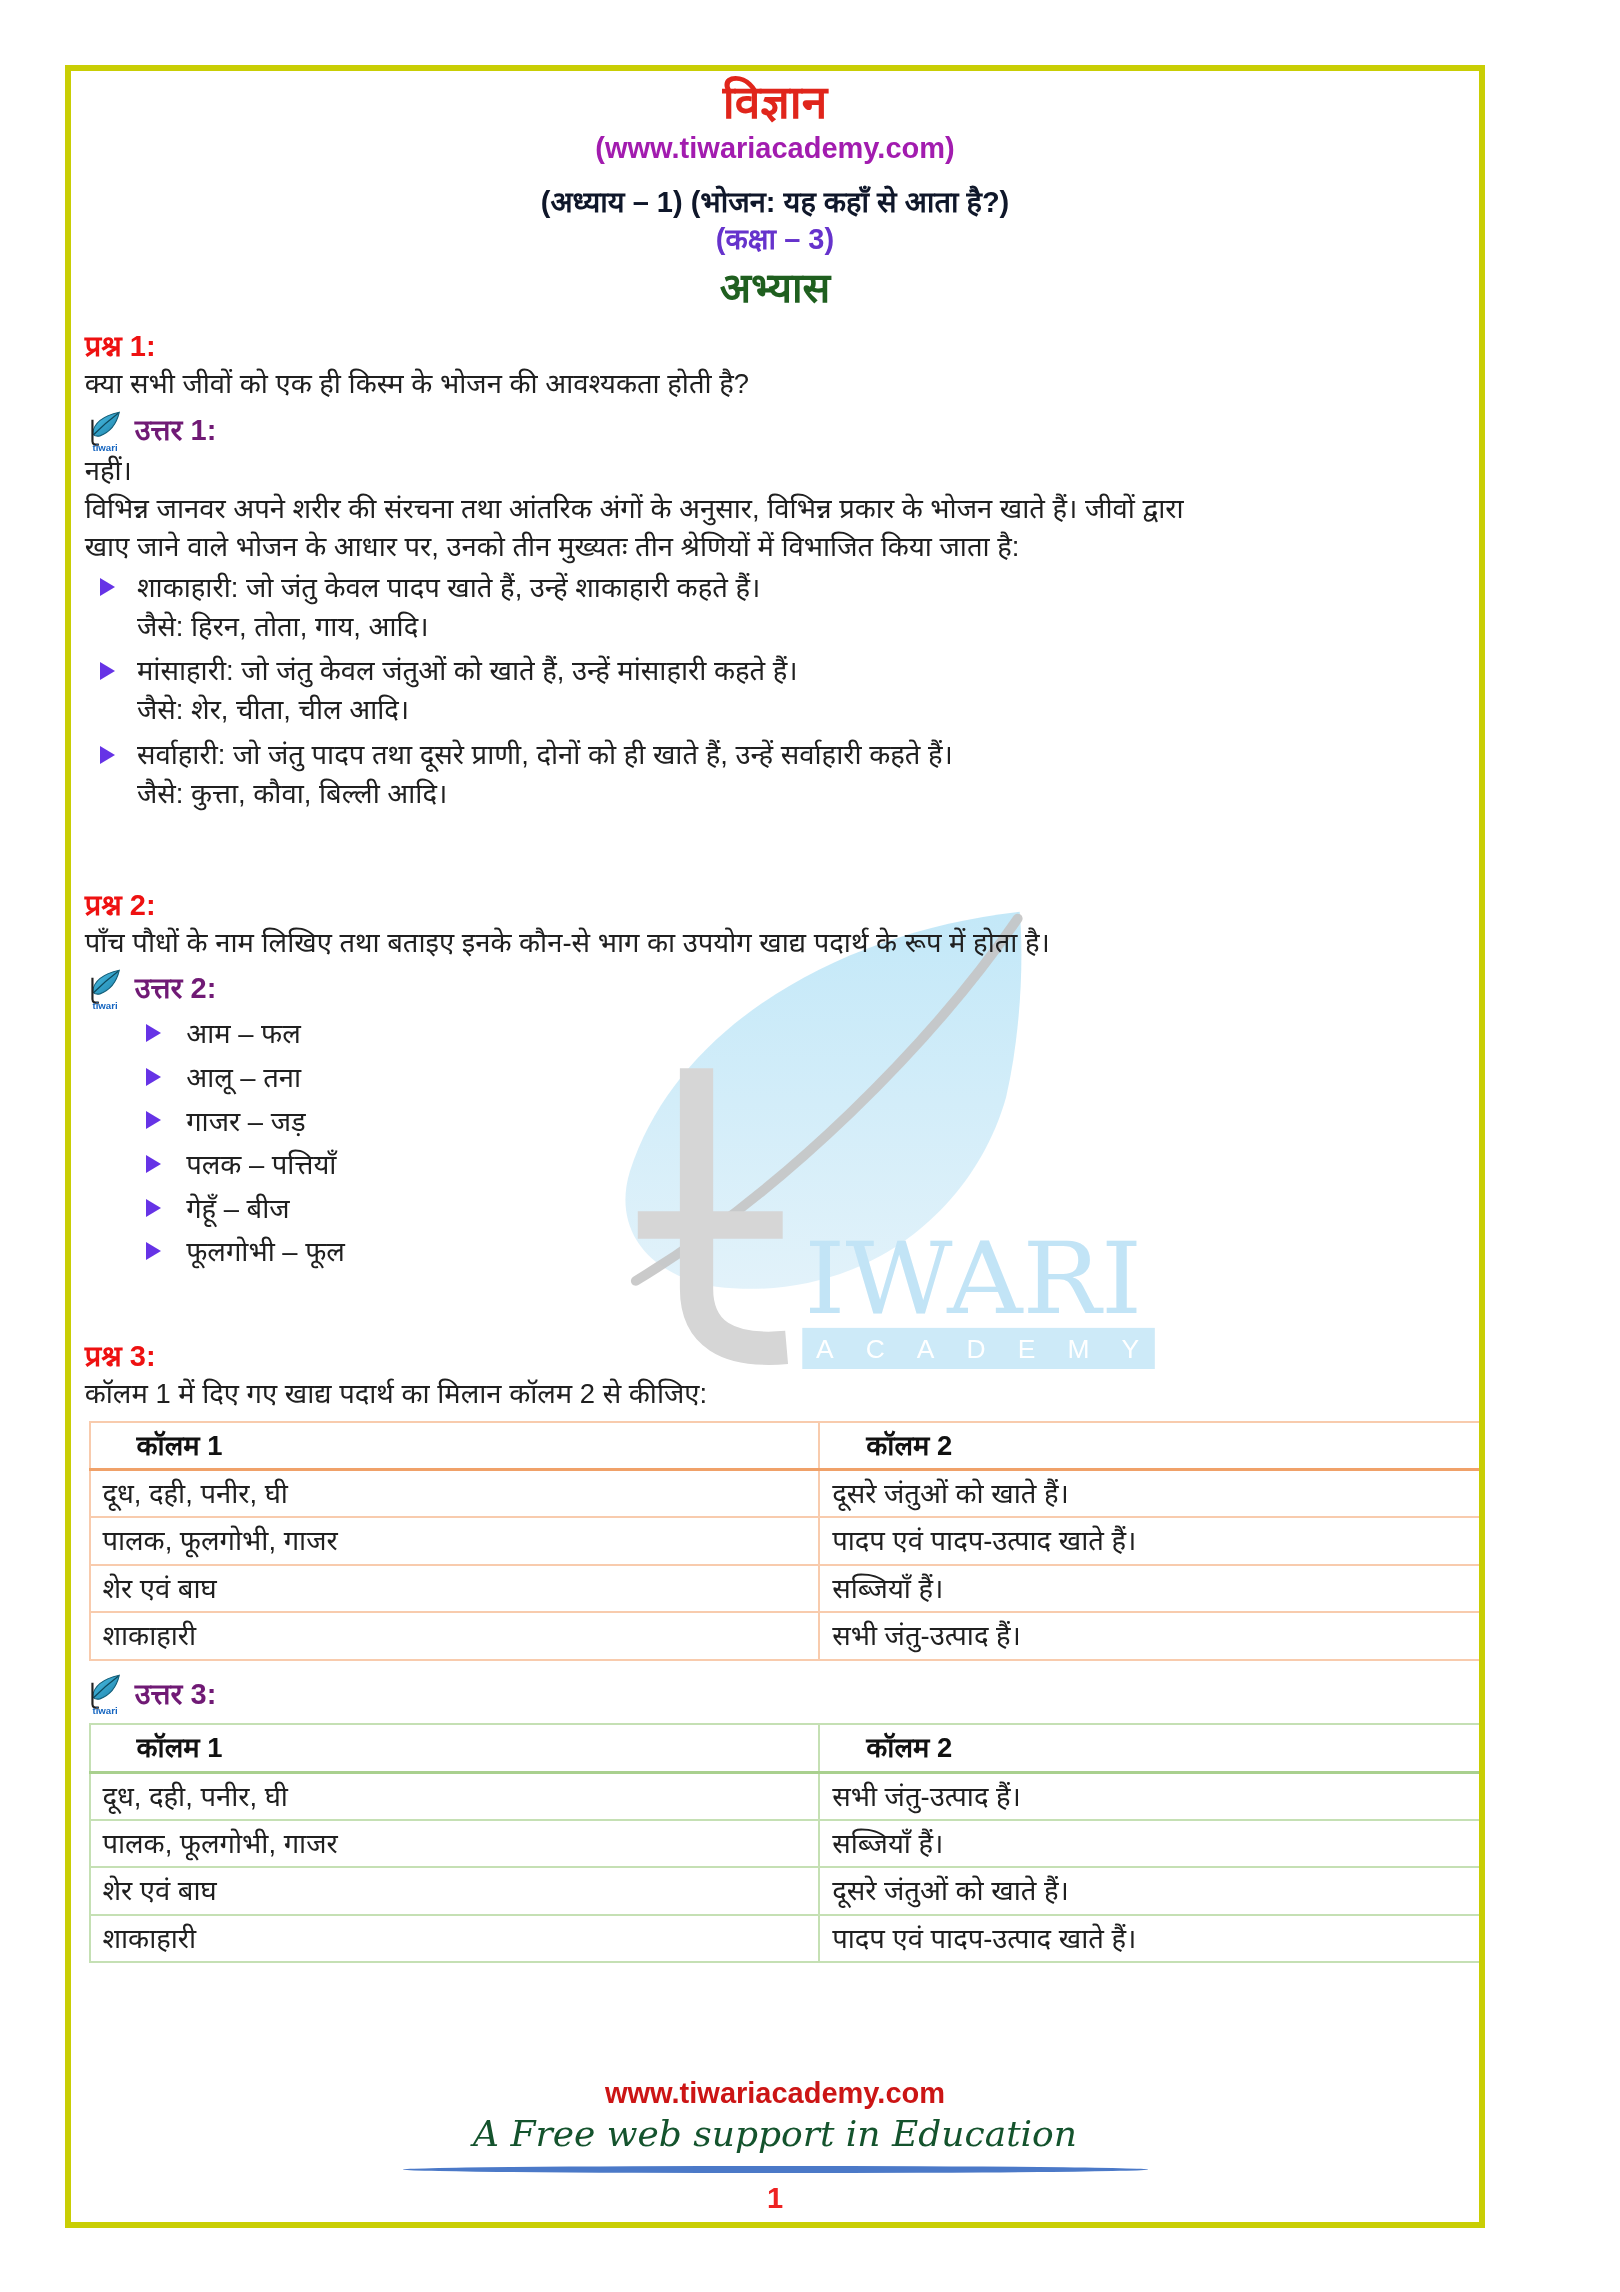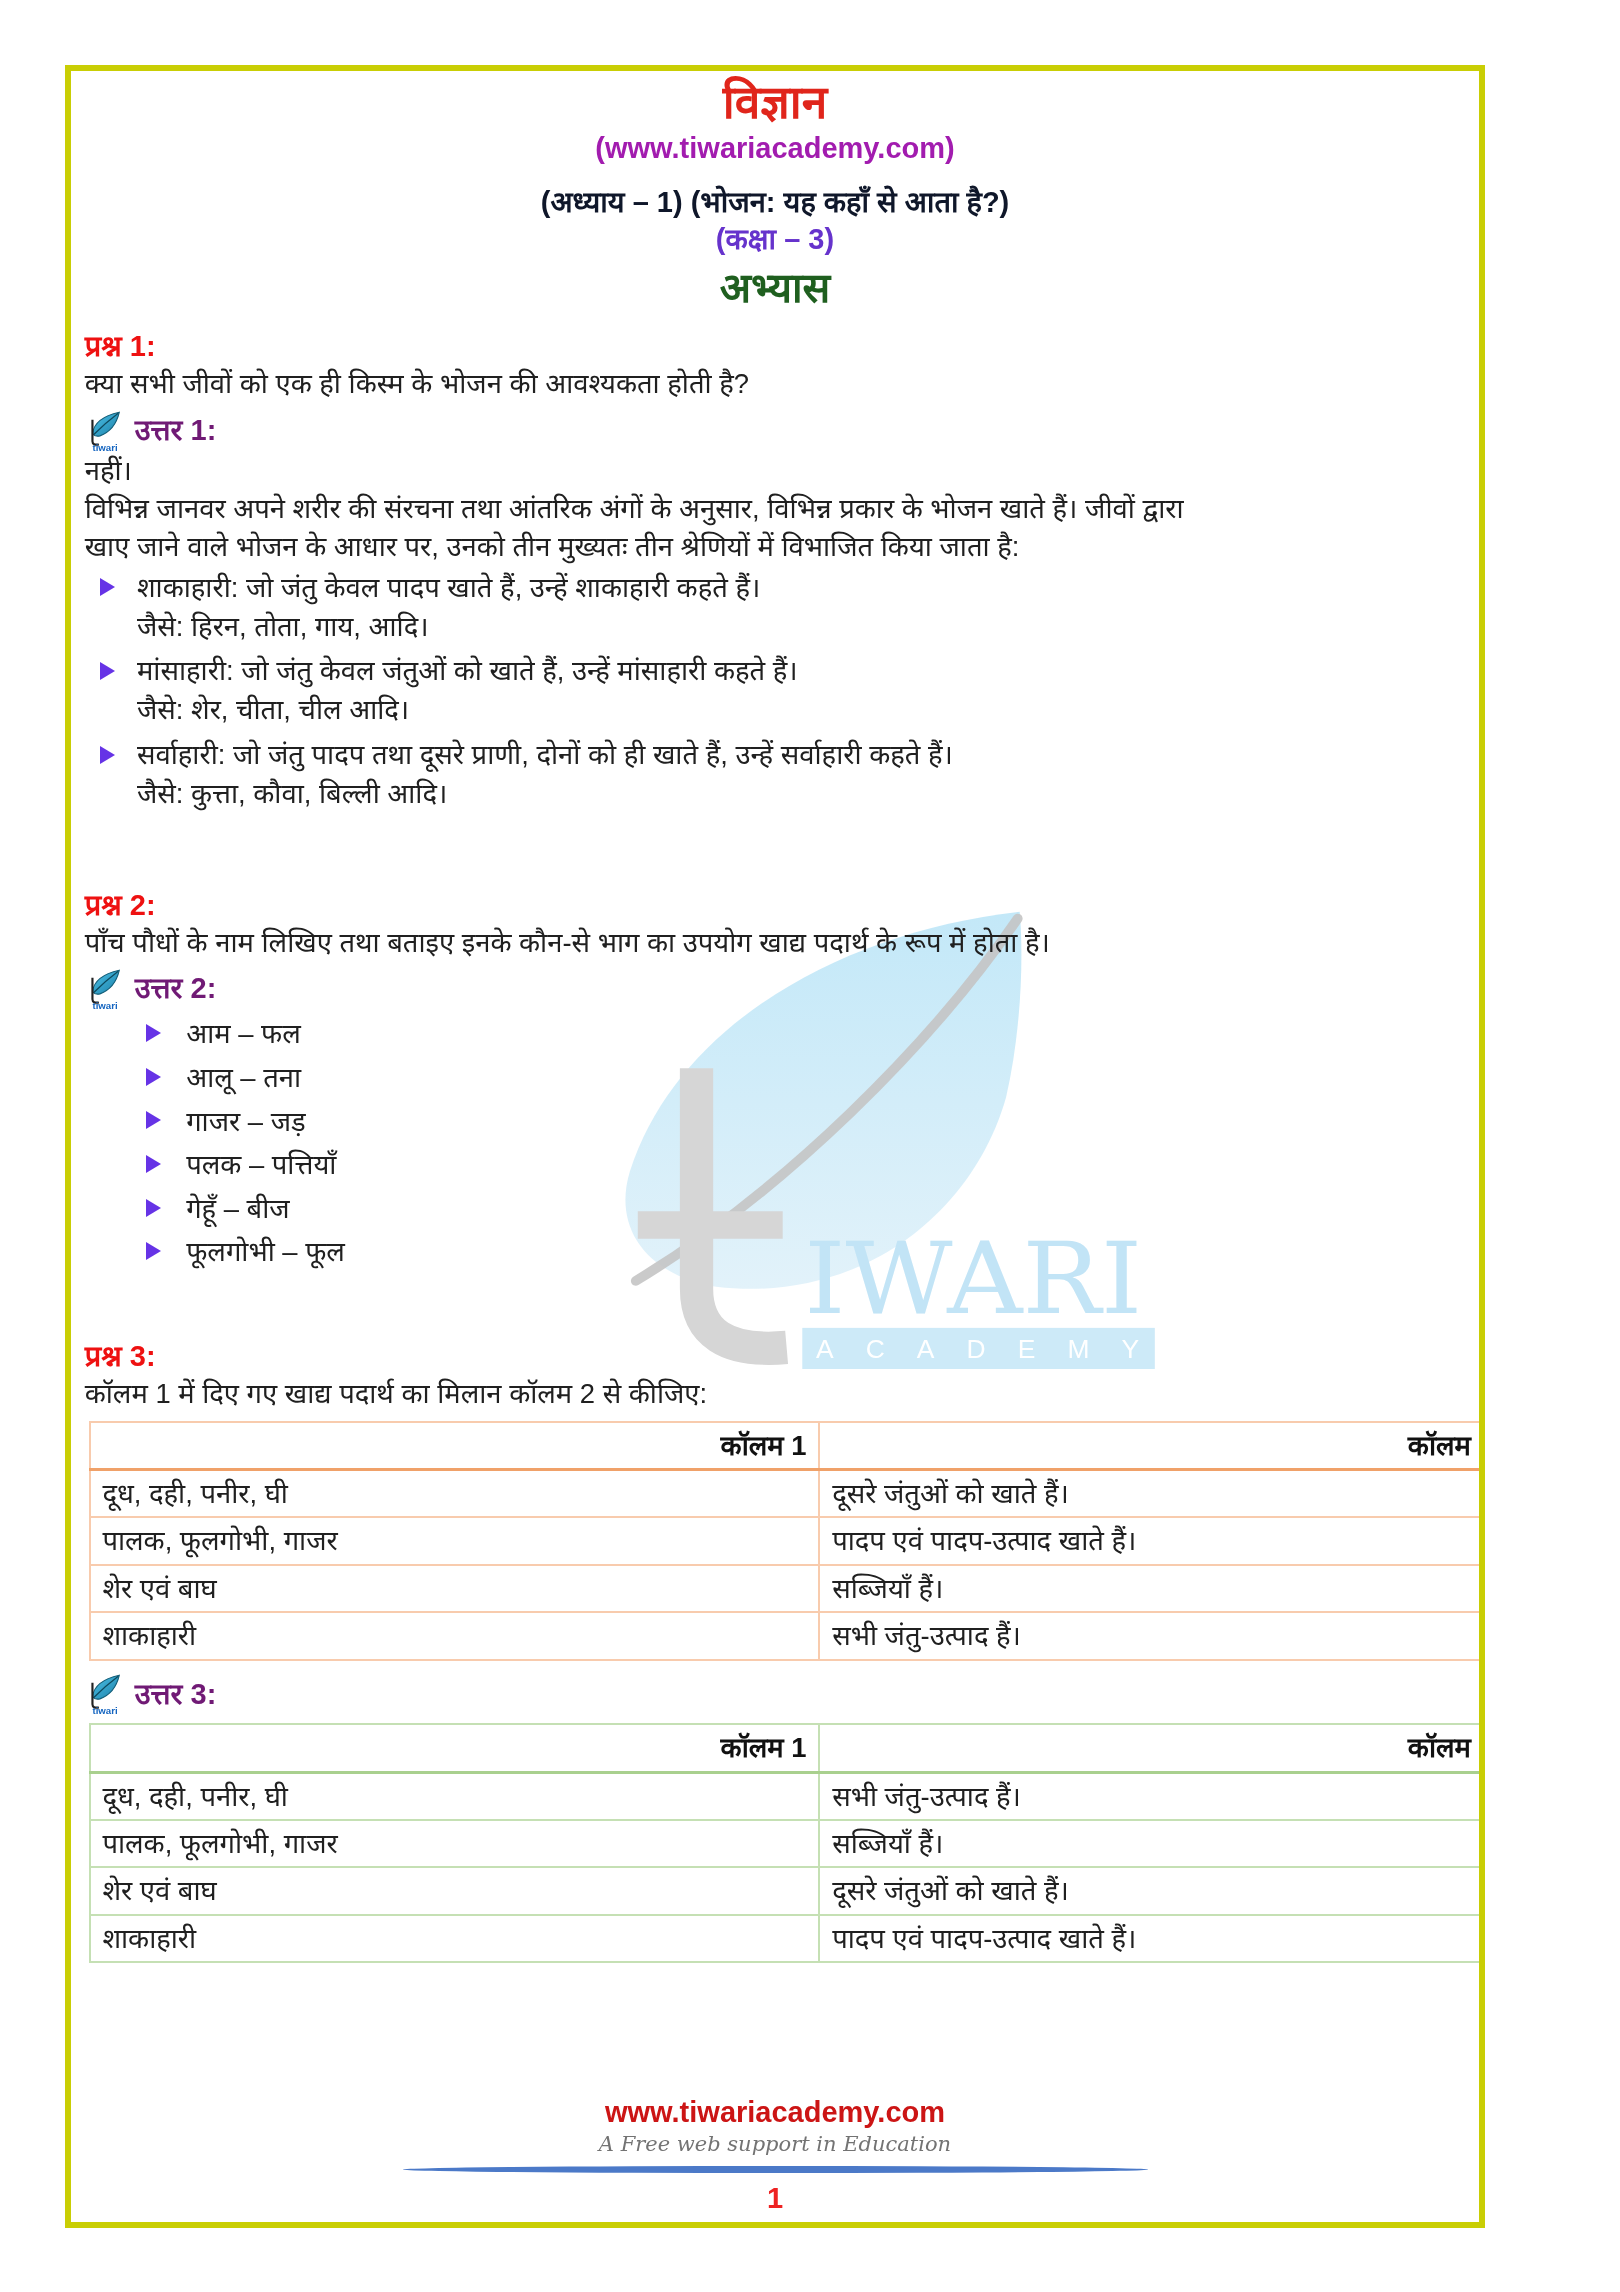--- a/index.html
+++ b/index.html
@@ -51,31 +51,31 @@
 
   
   .sec-q1 { margin-top:13.7px; }
   .sec-q2 { margin-top:73px; }
   .sec-q3 { margin-top:66px; }
 
   
   table.match { border-collapse:collapse; width:1419px; margin:7.8px 0 0 3.9px; table-layout:fixed; }
   table.match col.c1 { width:51.5%; }
   table.match th, table.match td { font-size:27.4px; line-height:1.3; padding:4.9px 11.8px; text-align:left; vertical-align:middle; }
-  table.match th { font-weight:700; text-align:right; color:#111;padding-left:46px; }
+  table.match th { font-weight:700; text-align:left; color:#111;padding-left:46px; }
   table.qtab th, table.qtab td { border:2px solid #F8CBAD; }
   table.qtab th { border-bottom:3.9px solid #F0A169; }
   table.atab th, table.atab td { border:2px solid #C5E0B4; }
   table.atab th { border-bottom:3.9px solid #A9D08E; }
   .a3-row { margin-top:11.8px; margin-bottom:2px; }
 
   
   .footer { position:absolute; left:0; right:0; bottom:5.9px; text-align:center; }
   .f-site { font-size:29px; font-weight:700; color:#CC1515; line-height:1.25; }
-  .f-tag  { font-family:"DejaVu Serif","Liberation Serif",serif; font-style:italic; font-size:21px; color:#737373; line-height:1.3;text-align:center; }
+  .f-tag  { font-family:"DejaVu Serif","Liberation Serif",serif; font-style:italic; font-size:36px; color:#14532d; line-height:1.3;text-align:center; }
   .divider{ width:745px; height:6.9px; margin:7.8px auto 0 auto; background:#4B79C8; border-radius:50%; }
   .f-page { font-size:29px; font-weight:700; color:#EE2222; margin-top:8.8px; line-height:1.2; }
 </style>
 </head>
 <body>
 
 <div class="page">
 
   <div class="watermark">
     <svg width="608" height="519" viewBox="0 0 620 530">

